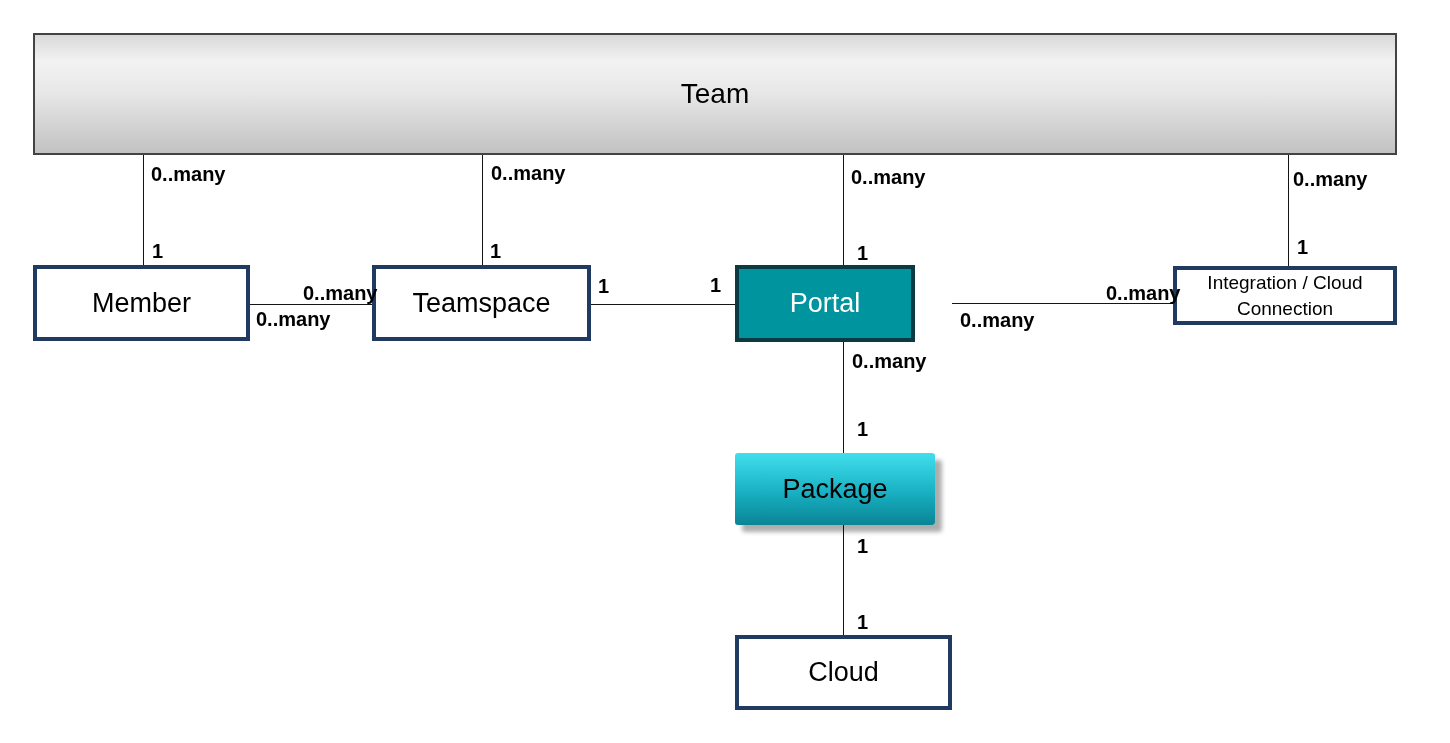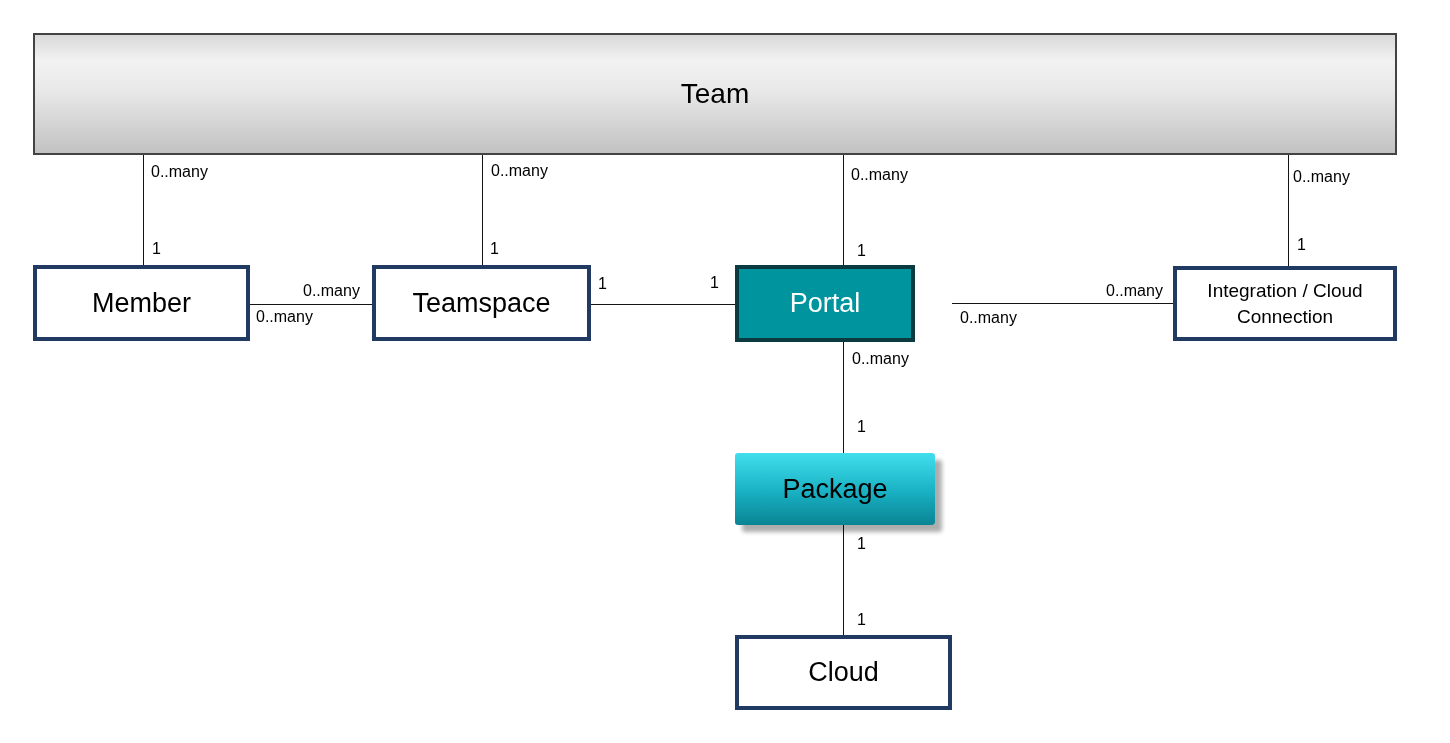--- a/index.html
+++ b/index.html
@@ -17,21 +17,21 @@
     border:2px solid #434343;
     background:linear-gradient(180deg,#d9d9d9 0%,#f2f2f2 22%,#e8e8e8 48%,#c2c2c2 100%);
   }
   #n-member{left:33px;top:265px;width:217px;height:76px;}
   #n-teamspace{left:372px;top:265px;width:219px;height:76px;}
   #n-portal{
     left:735px;top:265px;width:180px;height:77px;
     border:4px solid #0c3a41;background:#00949f;color:#ffffff;
   }
   #n-integration{
-    left:1173px;top:266px;width:224px;height:75px;
+    left:1173px;top:266px;width:224px;height:59px;
     font-size:19px;line-height:1.32;padding:0 28px;
   }
   #n-package{
     left:735px;top:453px;width:200px;height:72px;border:none;
     background:linear-gradient(180deg,#41dfee 0%,#18b0c2 55%,#0a8494 100%);
     border-radius:3px;box-shadow:7px 7px 4px rgba(0,0,0,0.32);
   }
   #n-link{left:735px;top:635px;width:217px;height:75px;}
 
   .edge{position:absolute;background:#141414;}
@@ -40,21 +40,21 @@
   #e-team-member{left:143px;top:155px;height:110px;}
   #e-team-teamspace{left:482px;top:155px;height:110px;}
   #e-team-portal{left:843px;top:155px;height:110px;}
   #e-team-integration{left:1288px;top:155px;height:111px;}
   #e-member-teamspace{left:250px;top:304px;width:122px;}
   #e-teamspace-portal{left:591px;top:304px;width:144px;}
   #e-portal-integration{left:952px;top:303px;width:221px;}
   #e-portal-package{left:843px;top:342px;height:111px;}
   #e-package-link{left:843px;top:525px;height:110px;}
 
-  .card{position:absolute;font-size:16px;color:#000;white-space:nowrap;}
+  .card{position:absolute;font-size:20px;color:#000;white-space:nowrap;font-weight:bold;}
   #c-tm-many{left:151px;top:163px;}   #c-tm-one{left:152px;top:240px;}
   #c-tt-many{left:491px;top:162px;}   #c-tt-one{left:490px;top:240px;}
   #c-tp-many{left:851px;top:166px;}   #c-tp-one{left:857px;top:242px;}
   #c-ti-many{left:1293px;top:168px;}  #c-ti-one{left:1297px;top:236px;}
   #c-mt-many1{left:303px;top:282px;}  #c-mt-many2{left:256px;top:308px;}
   #c-tsp-one1{left:598px;top:275px;}  #c-tsp-one2{left:710px;top:274px;}
   #c-pi-many1{left:960px;top:309px;}  #c-pi-many2{left:1106px;top:282px;}
   #c-pp-many{left:852px;top:350px;}   #c-pp-one{left:857px;top:418px;}
   #c-pl-one1{left:857px;top:535px;}   #c-pl-one2{left:857px;top:611px;}
 </style>

